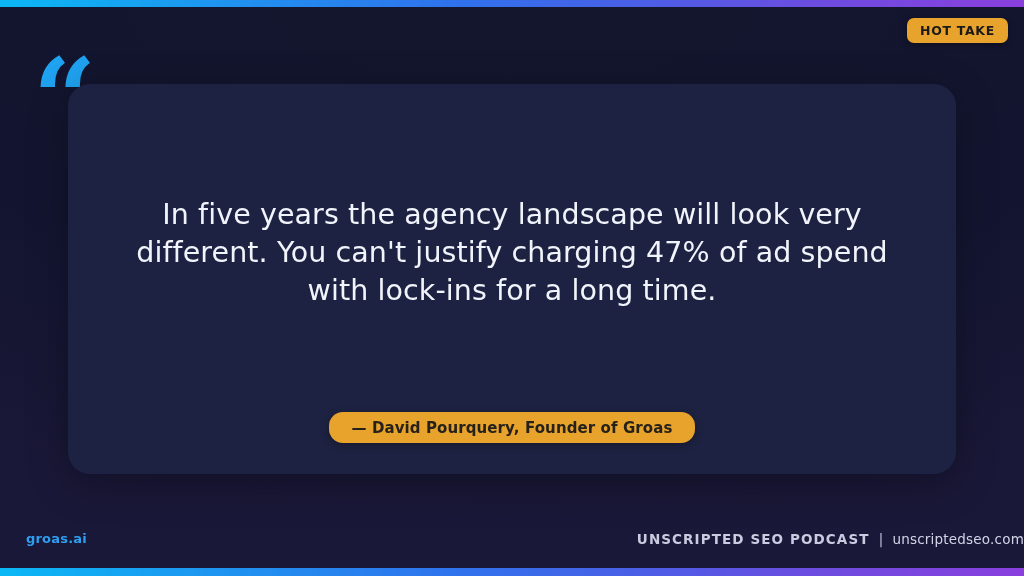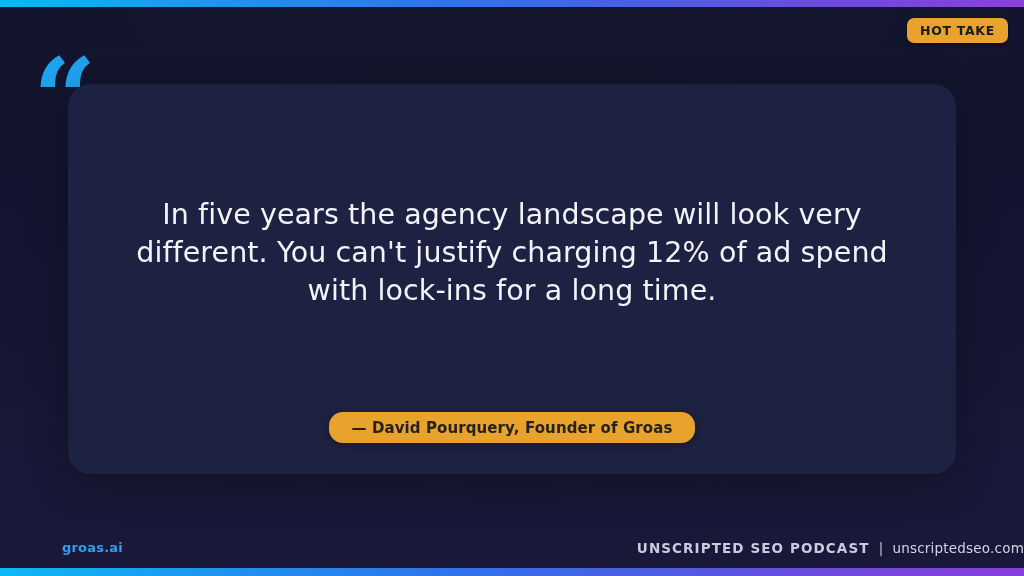--- a/index.html
+++ b/index.html
@@ -129,23 +129,22 @@
     letter-spacing: 0.1px;
     white-space: nowrap;
     box-shadow: 0 2px 8px rgba(0,0,0,0.30);
   }
 
   
   .footer {
     position: absolute;
     left: 0;
     right: 0;
-    bottom: 4px;
+    bottom: 13px;
     height: 48px;
-    margin-left: 36px;
   }
 
   .footer-brand {
     position: absolute;
     left: 26px;
     top: 16px;
     color: #2e9ef0;
     font-size: 13px;
     font-weight: 700;
     letter-spacing: 0.2px;
@@ -186,21 +185,21 @@
   <div class="edge-bar top"></div>
 
   <div class="badge">
     <span>HOT TAKE</span>
   </div>
 
   <div class="quote-glyph">“</div>
 
   <div class="card">
 
-    <div class="quote-text">In five years the agency landscape will look very different. You can't justify charging 12% of ad spend with lock-ins for a long time.</div>
+    <div class="quote-text">In five years the agency landscape will look very different. You can't justify charging 47% of ad spend with lock-ins for a long time.</div>
 
     <div class="attribution-wrap">
       <div class="attribution">
         <span>— David Pourquery, Founder of Groas</span>
       </div>
     </div>
 
   </div>
 
   <div class="footer">

